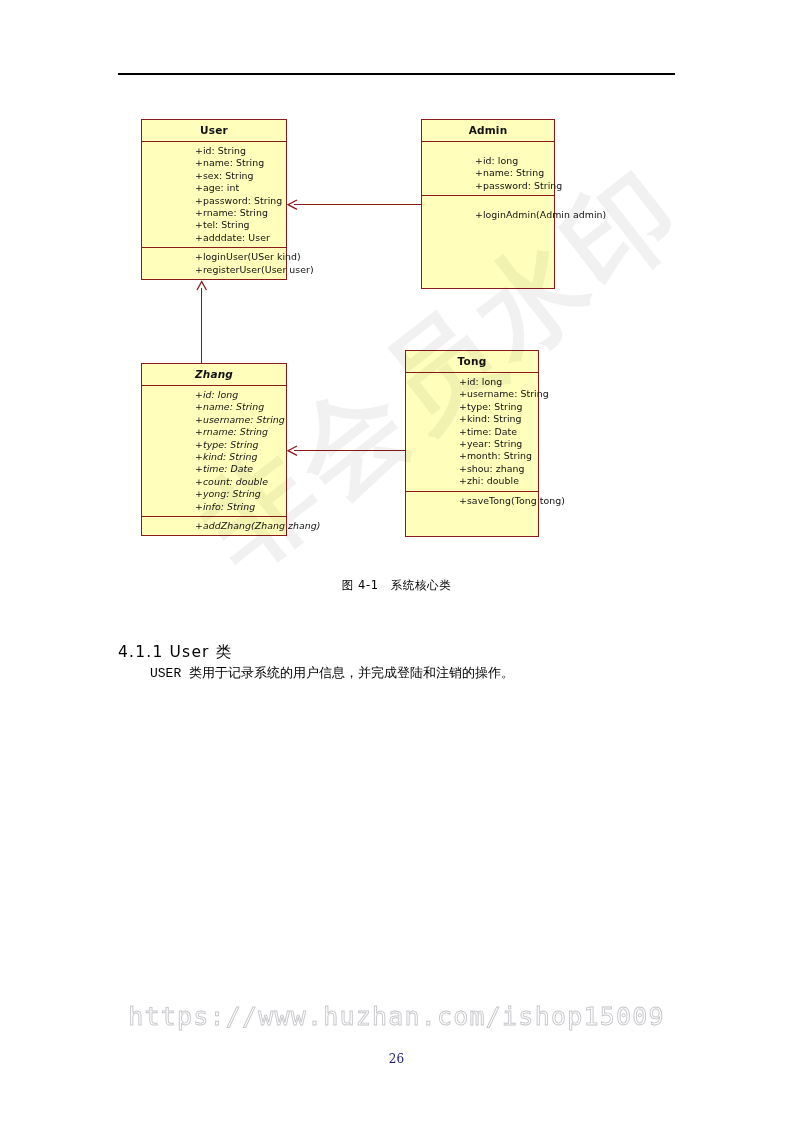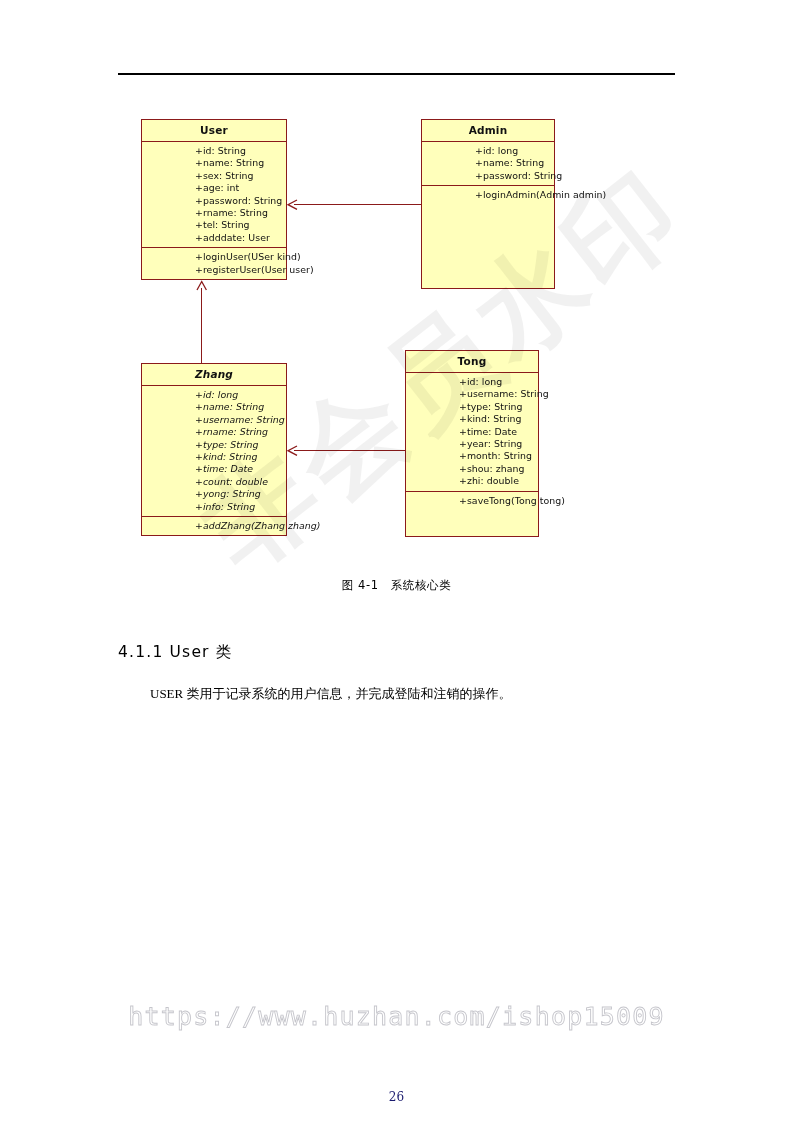--- a/index.html
+++ b/index.html
@@ -76,21 +76,21 @@
   .uml-row {
     font-size: 9.4px;
     color: #111111;
     white-space: nowrap;
     letter-spacing: 0.05px;
     margin-left: 48px;
   }
 
   
   #class-user  { left: 22px;  top: 21px;  width: 146px; }
-  #class-admin { left: 302px; top: 21px;  width: 134px; height: 170px; }
+  #class-admin { left: 302px; top: 21px;  width: 134px; height: 170px; gap: 10px; }
   #class-zhang { left: 22px;  top: 265px; width: 146px; font-style: italic; }
   #class-tong  { left: 286px; top: 252px; width: 134px; height: 187px; }
 
   #class-admin .uml-ops-fill { flex: 1 1 auto; text-align: right; }
   #class-admin { display: flex; flex-direction: column; }
   #class-tong  { display: flex; flex-direction: column; }
 
   
   .conn {
     position: absolute;
@@ -134,23 +134,23 @@
     font-family: "DejaVu Sans", "Liberation Sans", sans-serif;
     font-size: 15.5px;
     color: #000000;
     letter-spacing: 1.2px;
   }
 
   
   #body-paragraph {
     position: absolute;
     left: 118px;
-    top: 683px;
+    top: 663px;
     width: 557px;
-    font-family: Liberation Serif, serif;
+    font-family: Liberation Mono, monospace;
     font-size: 13px;
     color: #000000;
     text-indent: 32px;
     line-height: 22px;
   }
 
   
   #watermark-diagonal {
     position: absolute;
     left: 170px;
@@ -180,21 +180,21 @@
     color: rgba(0, 0, 0, 0);
     -webkit-text-stroke: 0.9px rgba(150, 150, 160, 0.55);
     pointer-events: none;
     user-select: none;
   }
 
   
   #page-number {
     position: absolute;
     left: 0;
-    top: 1090px;
+    top: 1052px;
     width: 793px;
     text-align: center;
     font-family: "DejaVu Serif", "Liberation Serif", serif;
     font-size: 12px;
     color: #1a1a6e;
   }
 </style>
 </head>
 <body>
 

